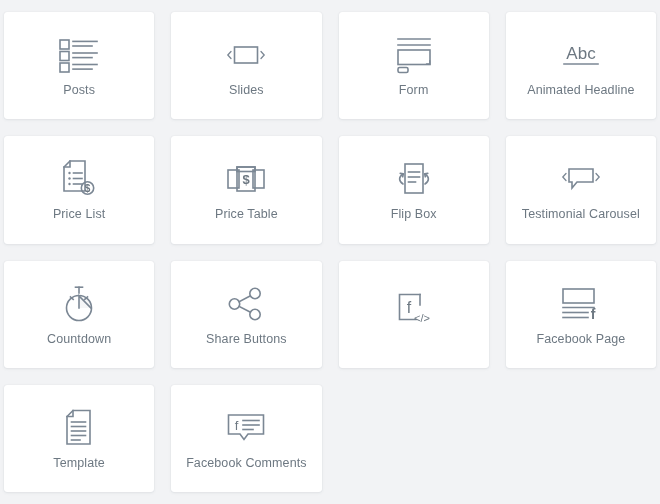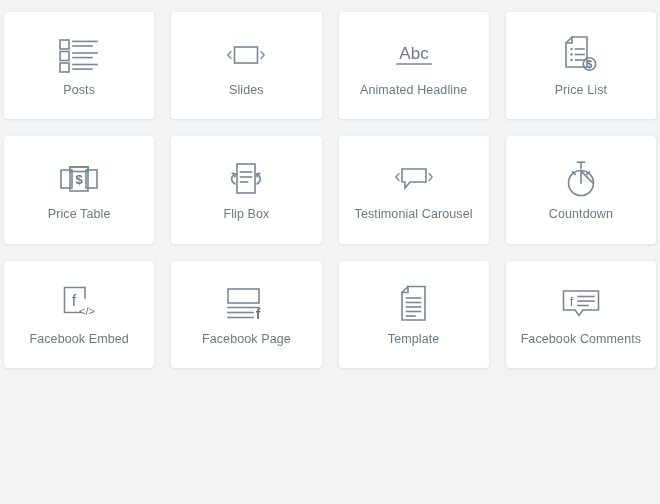--- a/index.html
+++ b/index.html
@@ -116,20 +116,32 @@
     <svg width="40" height="24" viewBox="0 0 40 24">
       <rect class="ln" x="8.5" y="4" width="23" height="16"></rect>
       <polyline class="ln-thin" points="5,8.5 1.8,12 5,15.5"></polyline>
       <polyline class="ln-thin" points="35,8.5 38.2,12 35,15.5"></polyline>
     </svg>
       </div>
       <div class="widget-label">Slides</div>
     </div>
     <div class="widget-card">
       <div class="widget-icon">
+    <svg width="38" height="36" viewBox="0 0 38 36">
+      <line class="ln" x1="3" y1="2" x2="35" y2="2"></line>
+      <line class="ln" x1="3" y1="8" x2="35" y2="8"></line>
+      <rect class="ln" x="3" y="13" width="32" height="14.5"></rect>
+      <polyline class="ln-thin" points="31.5,27 34.8,27 34.8,23.6"></polyline>
+      <rect class="ln" x="3" y="30.5" width="10" height="5" rx="1.6"></rect>
+    </svg>
+      </div>
+      <div class="widget-label">Form</div>
+    </div>
+    <div class="widget-card">
+      <div class="widget-icon">
     <svg width="42" height="26" viewBox="0 0 42 26">
       <text class="txt-g" x="21" y="17" font-size="17" text-anchor="middle">Abc</text>
       <line class="ln" x1="4" y1="22" x2="38" y2="22"></line>
     </svg>
       </div>
       <div class="widget-label">Animated Headline</div>
     </div>
     <div class="widget-card">
       <div class="widget-icon">
     <svg width="34" height="38" viewBox="0 0 34 38">
@@ -193,28 +205,39 @@
       <line class="ln" x1="13.5" y1="2.2" x2="20.5" y2="2.2"></line>
       <line class="ln" x1="17" y1="2.4" x2="17" y2="8"></line>
       <line class="ln" x1="8.5" y1="12" x2="11.2" y2="14.4"></line>
       <line class="ln" x1="25.5" y1="12" x2="22.8" y2="14.4"></line>
     </svg>
       </div>
       <div class="widget-label">Countdown</div>
     </div>
     <div class="widget-card">
       <div class="widget-icon">
+    <svg width="36" height="34" viewBox="0 0 36 34">
+      <circle class="ln" cx="6.5" cy="17" r="5.2"></circle>
+      <circle class="ln" cx="27" cy="6.5" r="5.2"></circle>
+      <circle class="ln" cx="27" cy="27.5" r="5.2"></circle>
+      <line class="ln" x1="11.2" y1="14.6" x2="22.3" y2="8.9"></line>
+      <line class="ln" x1="11.2" y1="19.4" x2="22.3" y2="25.1"></line>
+    </svg>
+      </div>
+      <div class="widget-label">Share Buttons</div>
+    </div>
+    <div class="widget-card">
+      <div class="widget-icon">
     <svg width="36" height="36" viewBox="0 0 36 36">
       <path class="ln" d="M24 1.5 L3.5 1.5 L3.5 26.5 L20 26.5"></path>
       <path class="ln" d="M24 1.5 L24 12"></path>
       <text class="txt-g" x="13" y="20" font-size="16" text-anchor="middle">f</text>
       <text class="txt-g" x="26" y="29" font-size="11" text-anchor="middle">&lt;/&gt;</text>
     </svg>
       </div>
-      <div class="widget-label">Facebook Embed</div>
     </div>
     <div class="widget-card">
       <div class="widget-icon">
     <svg width="40" height="34" viewBox="0 0 40 34">
       <rect class="ln" x="2" y="2" width="31" height="14"></rect>
       <line class="ln" x1="2" y1="20.5" x2="33" y2="20.5" stroke-width="2.6"></line>
       <line class="ln" x1="2" y1="25.5" x2="27" y2="25.5" stroke-width="2.6"></line>
       <line class="ln" x1="2" y1="30.5" x2="27" y2="30.5" stroke-width="2.6"></line>
       <text class="txt-g" x="32" y="32" font-size="14" font-weight="bold" text-anchor="middle">f</text>
     </svg>

